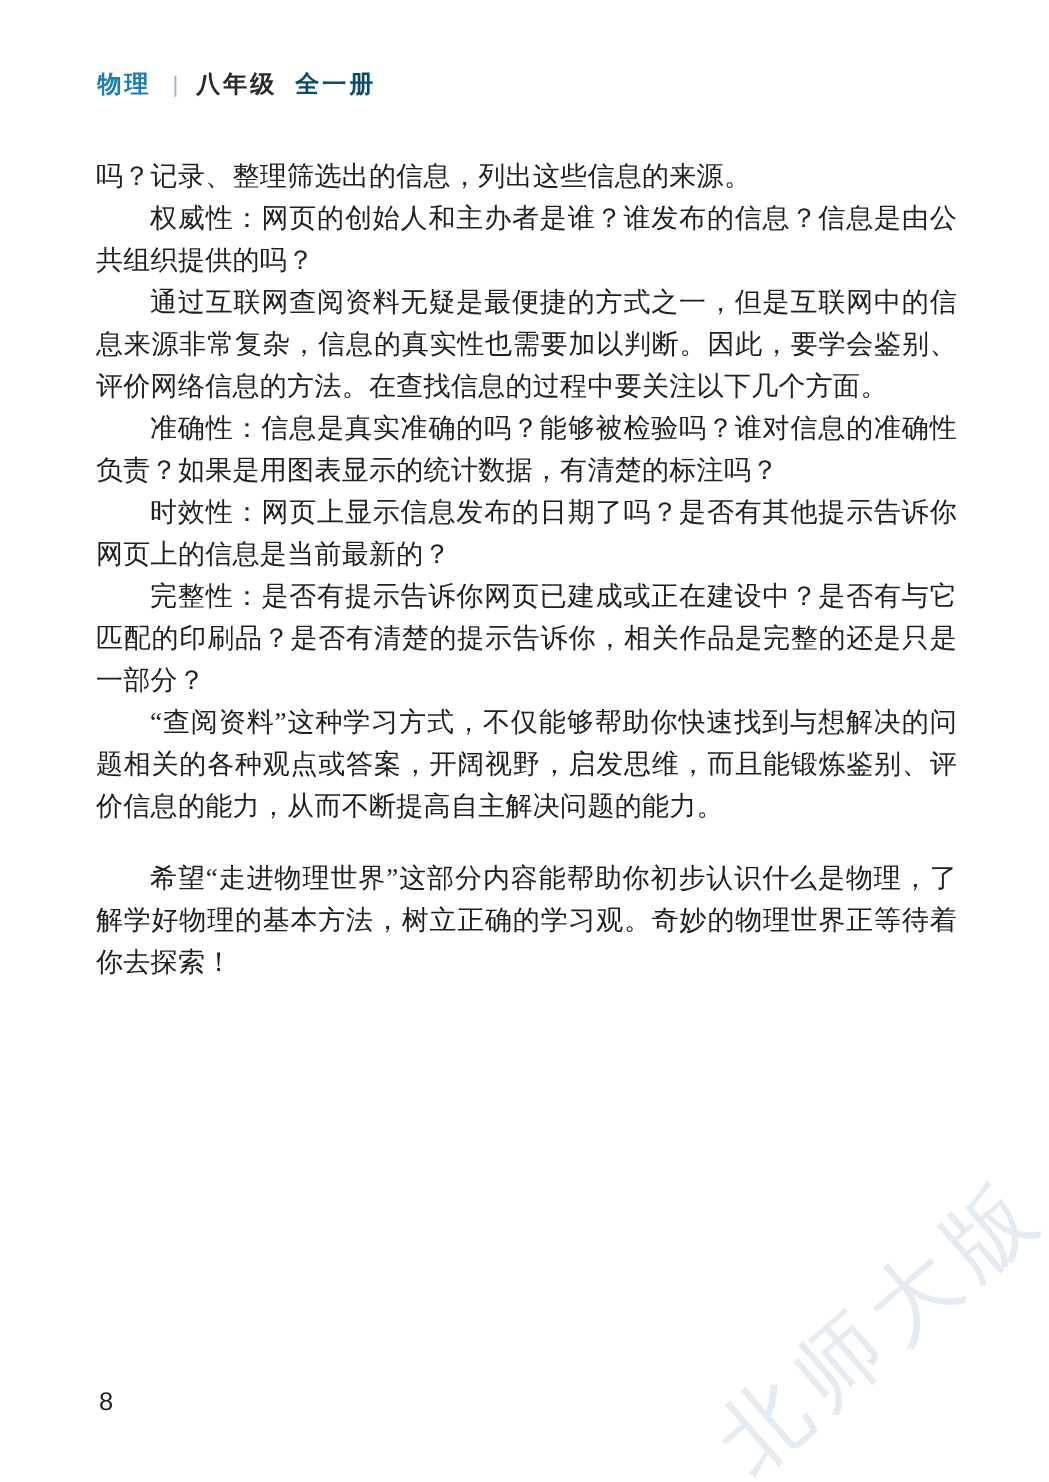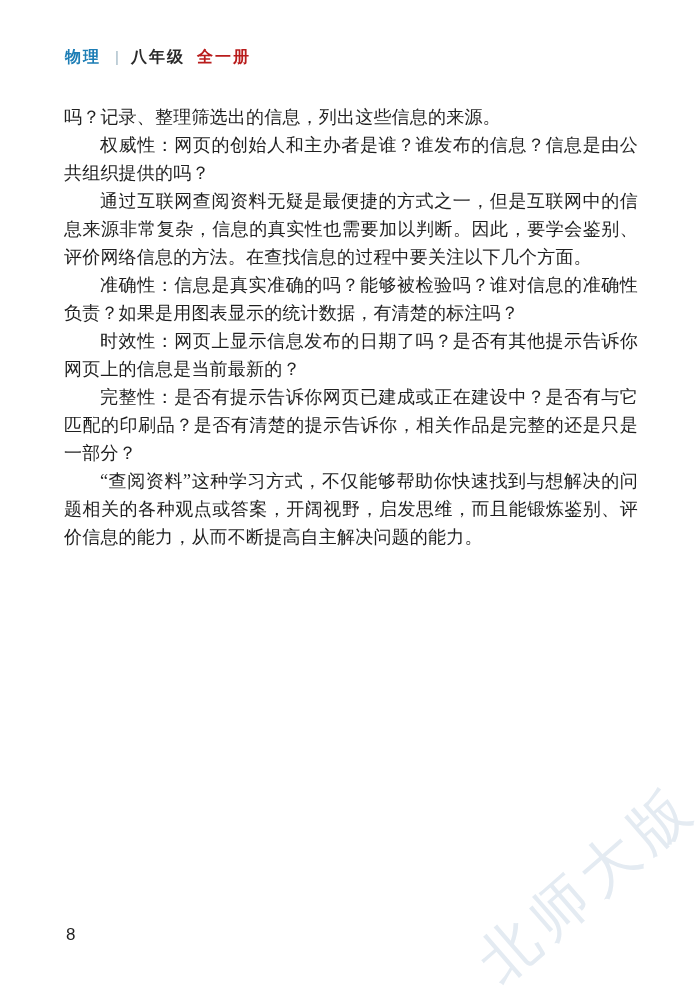--- a/index.html
+++ b/index.html
@@ -38,21 +38,21 @@
     font-weight: 400;
     margin: 0 12px 0 14px;
     font-size: 15px;
   }
   .grade {
     color: #2a2a2a;
     font-weight: 600;
     letter-spacing: 2px;
   }
   .volume {
-    color: #b91c1c;
+    color: #0c4a6e;
     font-weight: 600;
     letter-spacing: 2px;
     margin-left: 12px;
   }
 
   
   .page-body {
     position: absolute;
     left: 64px;
     top: 103px;
@@ -112,17 +112,18 @@
 </div>
 
 <div class="page-body">
   <p>吗？记录、整理筛选出的信息，列出这些信息的来源。</p>
   <p class="indent">权威性：网页的创始人和主办者是谁？谁发布的信息？信息是由公共组织提供的吗？</p>
   <p class="indent">通过互联网查阅资料无疑是最便捷的方式之一，但是互联网中的信息来源非常复杂，信息的真实性也需要加以判断。因此，要学会鉴别、评价网络信息的方法。在查找信息的过程中要关注以下几个方面。</p>
   <p class="indent">准确性：信息是真实准确的吗？能够被检验吗？谁对信息的准确性负责？如果是用图表显示的统计数据，有清楚的标注吗？</p>
   <p class="indent">时效性：网页上显示信息发布的日期了吗？是否有其他提示告诉你网页上的信息是当前最新的？</p>
   <p class="indent">完整性：是否有提示告诉你网页已建成或正在建设中？是否有与它匹配的印刷品？是否有清楚的提示告诉你，相关作品是完整的还是只是一部分？</p>
   <p class="indent">“查阅资料”这种学习方式，不仅能够帮助你快速找到与想解决的问题相关的各种观点或答案，开阔视野，启发思维，而且能锻炼鉴别、评价信息的能力，从而不断提高自主解决问题的能力。</p>
+  <p class="indent para-gap">希望“走进物理世界”这部分内容能帮助你初步认识什么是物理，了解学好物理的基本方法，树立正确的学习观。奇妙的物理世界正等待着你去探索！</p>
 </div>
 
 <div class="watermark">北师大版</div>
 
 <div class="page-number">8</div>
 
 </body></html>

